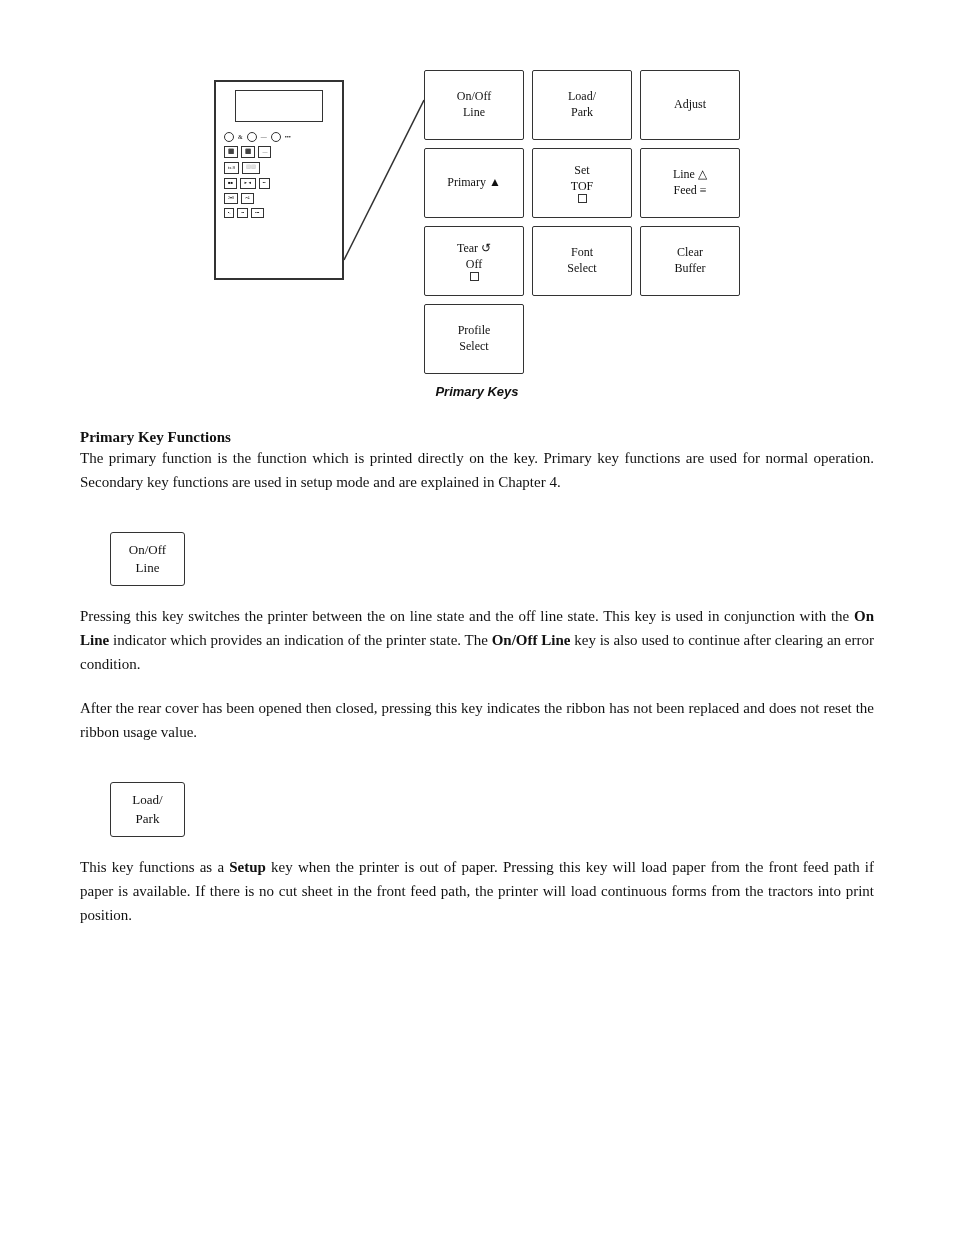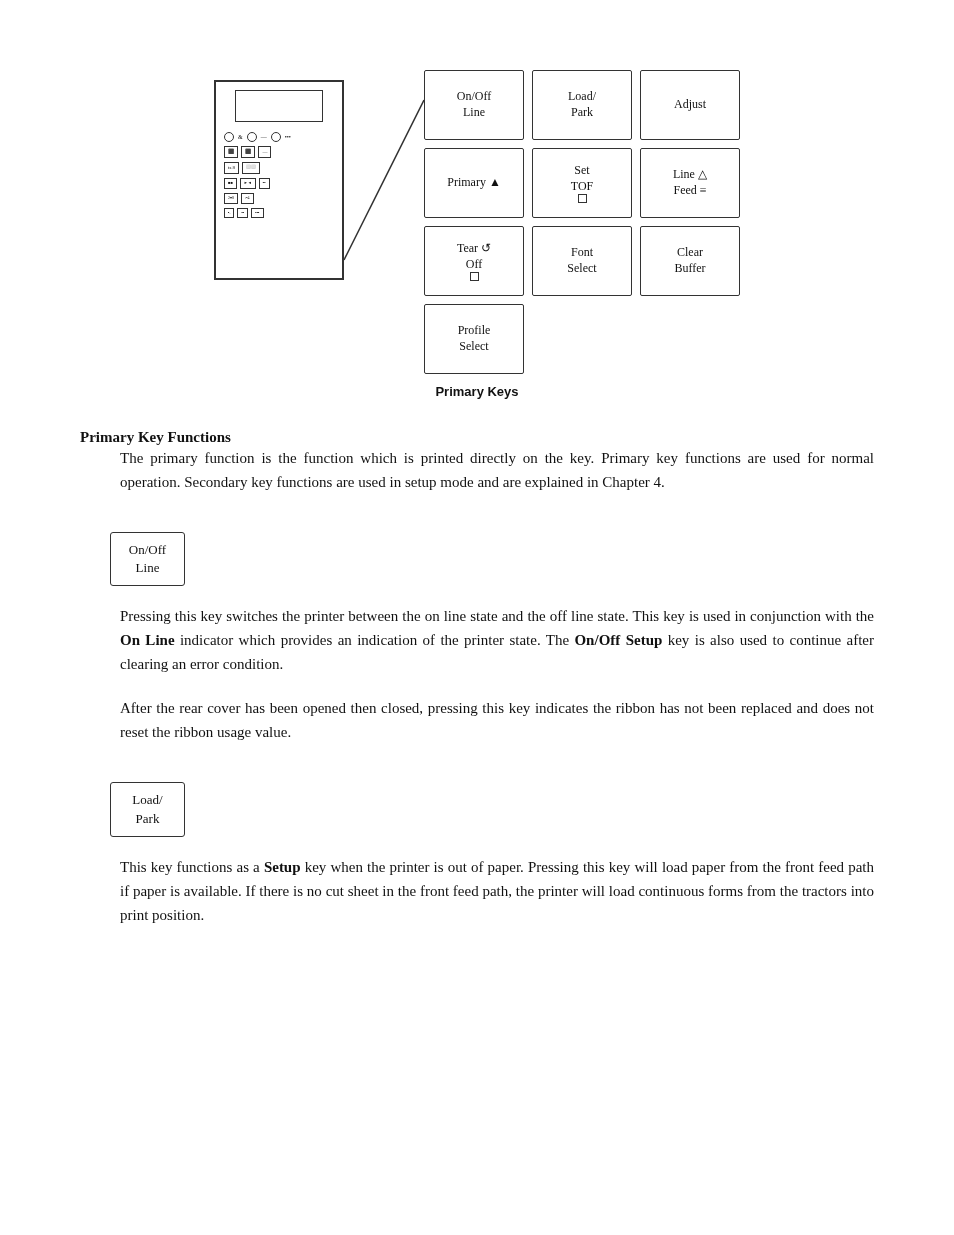--- a/index.html
+++ b/index.html
@@ -108,41 +108,41 @@
       line-height: 1.3;
       text-align: center;
       padding: 4px;
       font-family: "Times New Roman", Times, serif;
       border-radius: 2px;
     }
 
     .caption {
       font-size: 13px;
       font-weight: bold;
+      font-style: italic;
       text-align: center;
       margin-top: 10px;
       font-family: Arial, sans-serif;
     }
 
     
     .content {
       margin-top: 20px;
     }
 
     .section-title {
       font-weight: bold;
       font-size: 15px;
     }
 
     .body-text {
       font-size: 15px;
       line-height: 1.6;
       margin-bottom: 20px;
       text-align: justify;
-      margin-left: 40px;
     }
 
     
     .key-illustration {
       border: 1.5px solid #333;
       display: inline-flex;
       flex-direction: column;
       align-items: center;
       justify-content: center;
       padding: 8px 16px;
@@ -238,21 +238,21 @@
 
   <p class="body-text">The primary function is the function which is printed directly on the key. Primary key functions are used for normal operation. Secondary key functions are used in setup mode and are explained in Chapter 4.</p>
 
   
   <div class="key-illustration">
     <span>On/Off</span>
     <span>Line</span>
   </div>
 
   <p class="body-text">
-    Pressing this key switches the printer between the on line state and the off line state. This key is used in conjunction with the <span class="bold">On Line</span> indicator which provides an indication of the printer state. The <span class="bold">On/Off Setup</span> key is also used to continue after clearing an error condition.
+    Pressing this key switches the printer between the on line state and the off line state. This key is used in conjunction with the <span class="bold">On Line</span> indicator which provides an indication of the printer state. The <span class="bold">On/Off Line</span> key is also used to continue after clearing an error condition.
   </p>
 
   <p class="body-text">
     After the rear cover has been opened then closed, pressing this key indicates the ribbon has not been replaced and does not reset the ribbon usage value.
   </p>
 
   
   <div class="key-illustration">
     <span>Load/</span>
     <span>Park</span>

